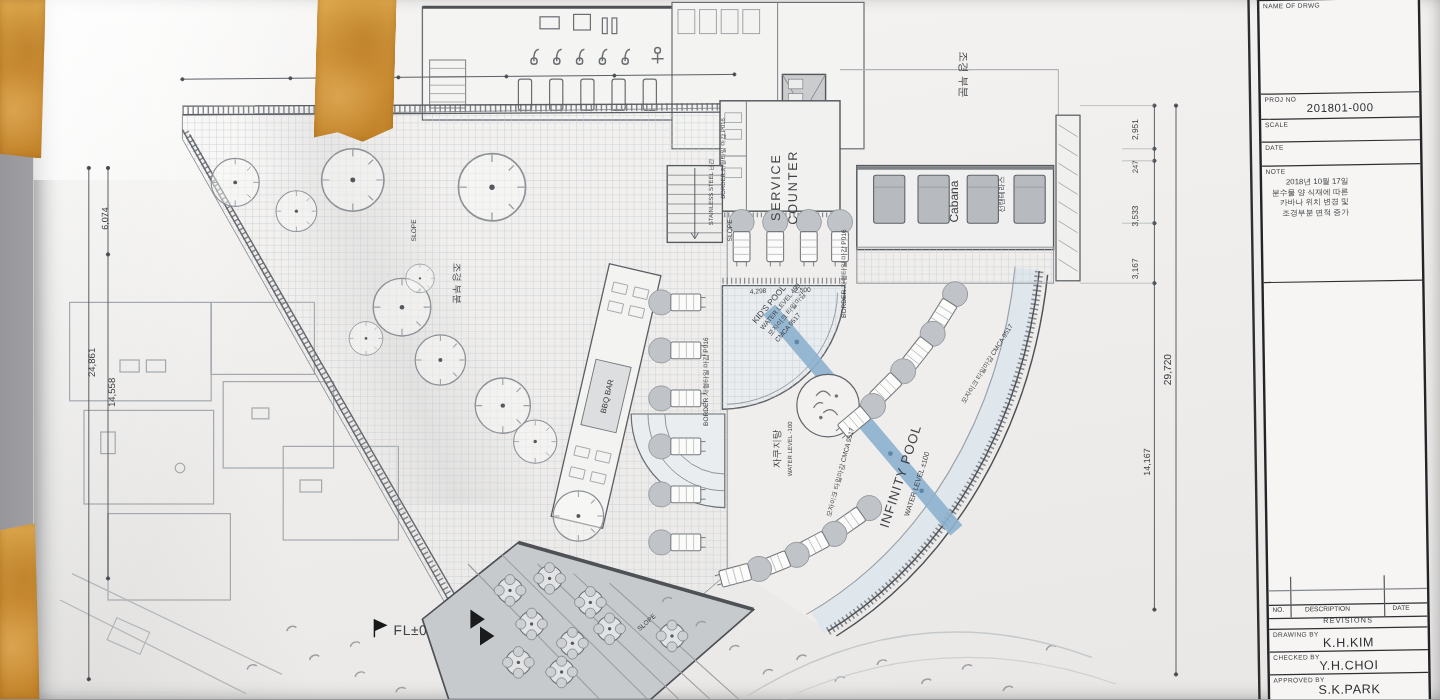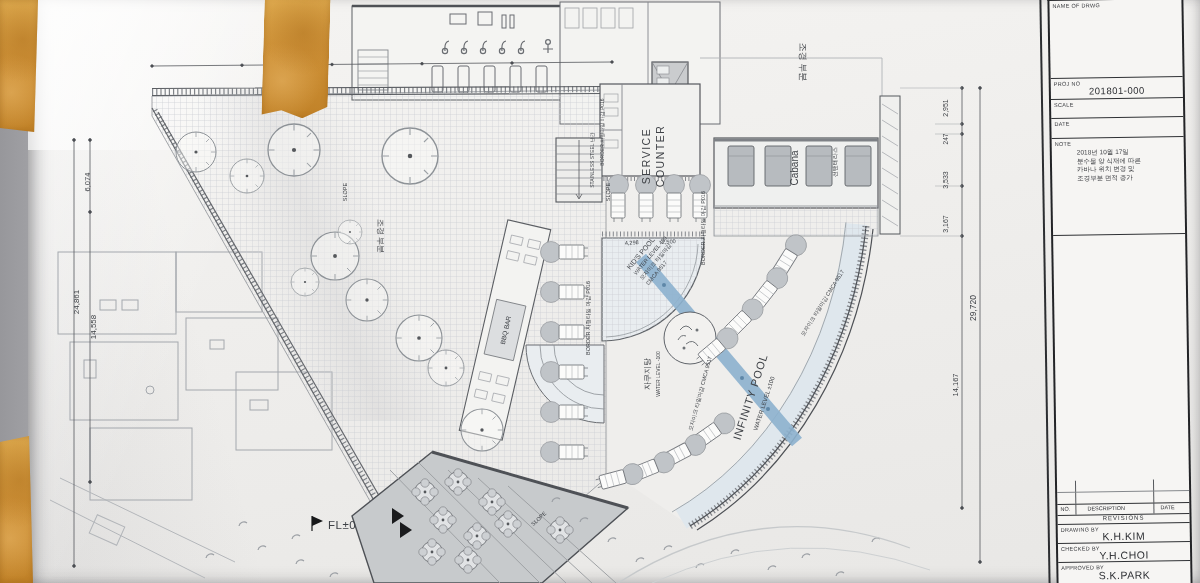--- a/index.html
+++ b/index.html
@@ -32,21 +32,21 @@
   svg.plan text{font-family:"Liberation Sans",sans-serif;fill:#3f4247;}
 
   
   .tb{position:absolute;left:1044px;top:-2px;width:146px;height:588px;transform:rotate(-.9deg);}
   .tb-outer-line{position:absolute;left:0;top:0;width:2px;height:588px;background:#2c2e31;}
   .tb-frame{position:absolute;left:8px;top:0;width:132px;height:588px;background:#f6f5f3;
     border-left:2.5px solid #232427;border-right:2.5px solid #232427;border-top:2px solid #232427;}
   .tb-row{position:absolute;left:0;width:100%;box-sizing:border-box;border-bottom:1.3px solid #2e3033;}
   .tb-label{position:absolute;left:3px;top:2px;font-size:5.5px;letter-spacing:.3px;color:#3a3c40;}
   .tb-value{position:absolute;left:0;width:100%;text-align:center;color:#2e3034;}
-  .tb-note-lines{position:absolute;left:25px;top:10px;font-size:6.5px;line-height:8.5px;color:#3c3e42;}
+  .tb-note-lines{position:absolute;left:8px;top:10px;font-size:6.5px;line-height:8.5px;color:#3c3e42;text-align:right;}
   .tb-grid{position:absolute;left:0;top:480px;width:100%;height:23px;border-bottom:1.3px solid #2e3033;}
   .tb-grid .v1,.tb-grid .v2{position:absolute;top:0;width:1px;height:100%;background:#55585c;}
   .tb-grid .v1{left:18px}.tb-grid .v2{left:96px}
   .tb-grid .h1{position:absolute;left:0;top:11px;width:100%;height:1px;background:#85888c;}
   .tb-head{position:absolute;left:0;top:503px;width:100%;height:11px;border-bottom:1.2px solid #2e3033;}
   .tb-head span{position:absolute;top:2px;font-size:5.5px;color:#35373b;}
   .tb-head .c1{left:3px}.tb-head .c2{left:30px}.tb-head .c3{left:103px}
   .tb-head .v1,.tb-head .v2{position:absolute;top:0;width:1px;height:100%;background:#55585c;}
   .tb-head .v1{left:18px}.tb-head .v2{left:96px}
   .tb-revband{position:absolute;left:0;top:514px;width:100%;height:10px;border-bottom:1.4px solid #2e3033;

